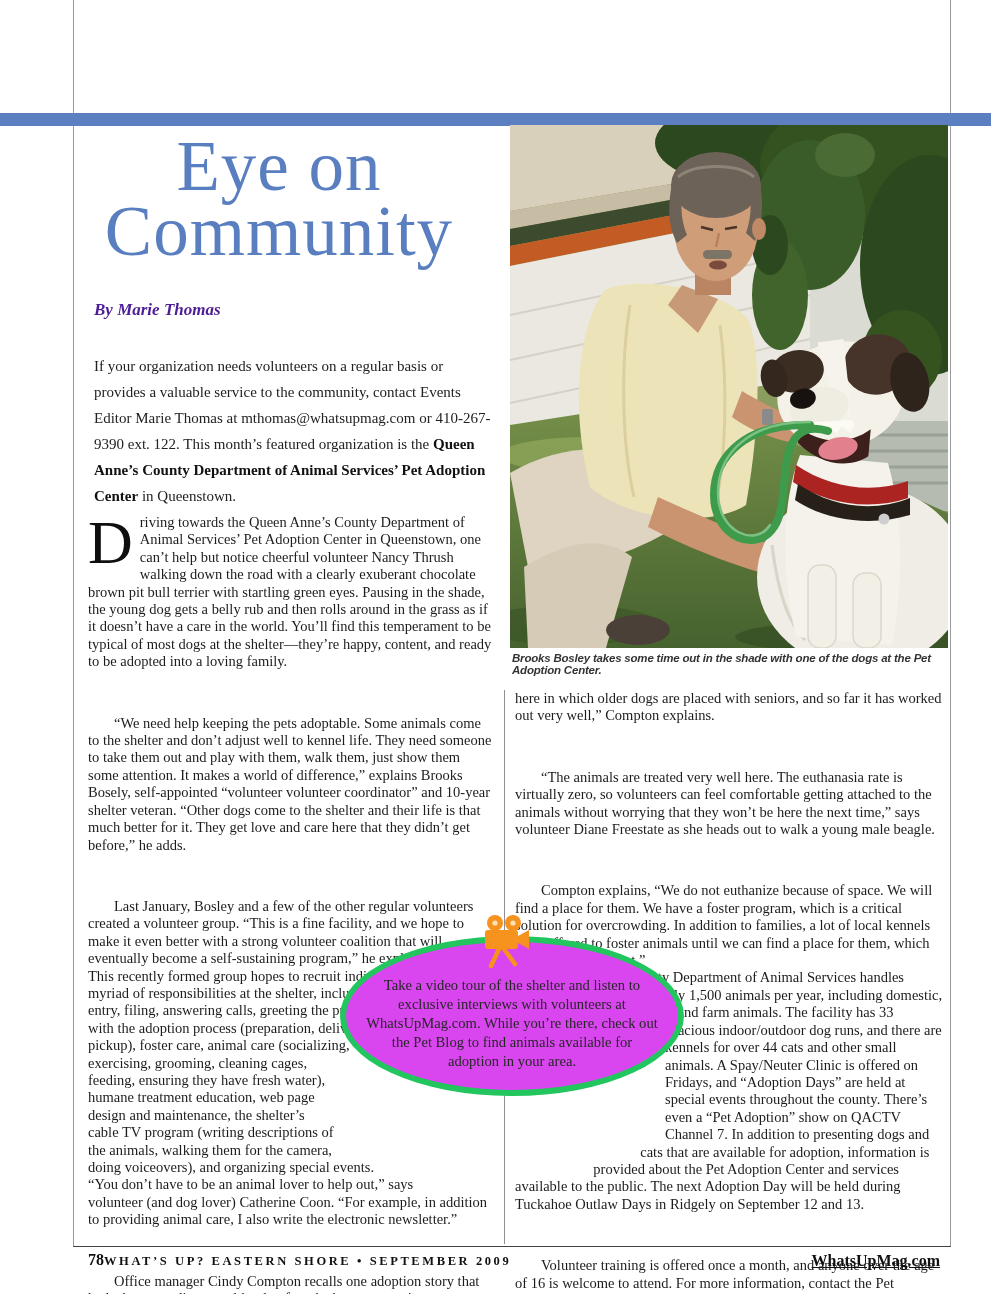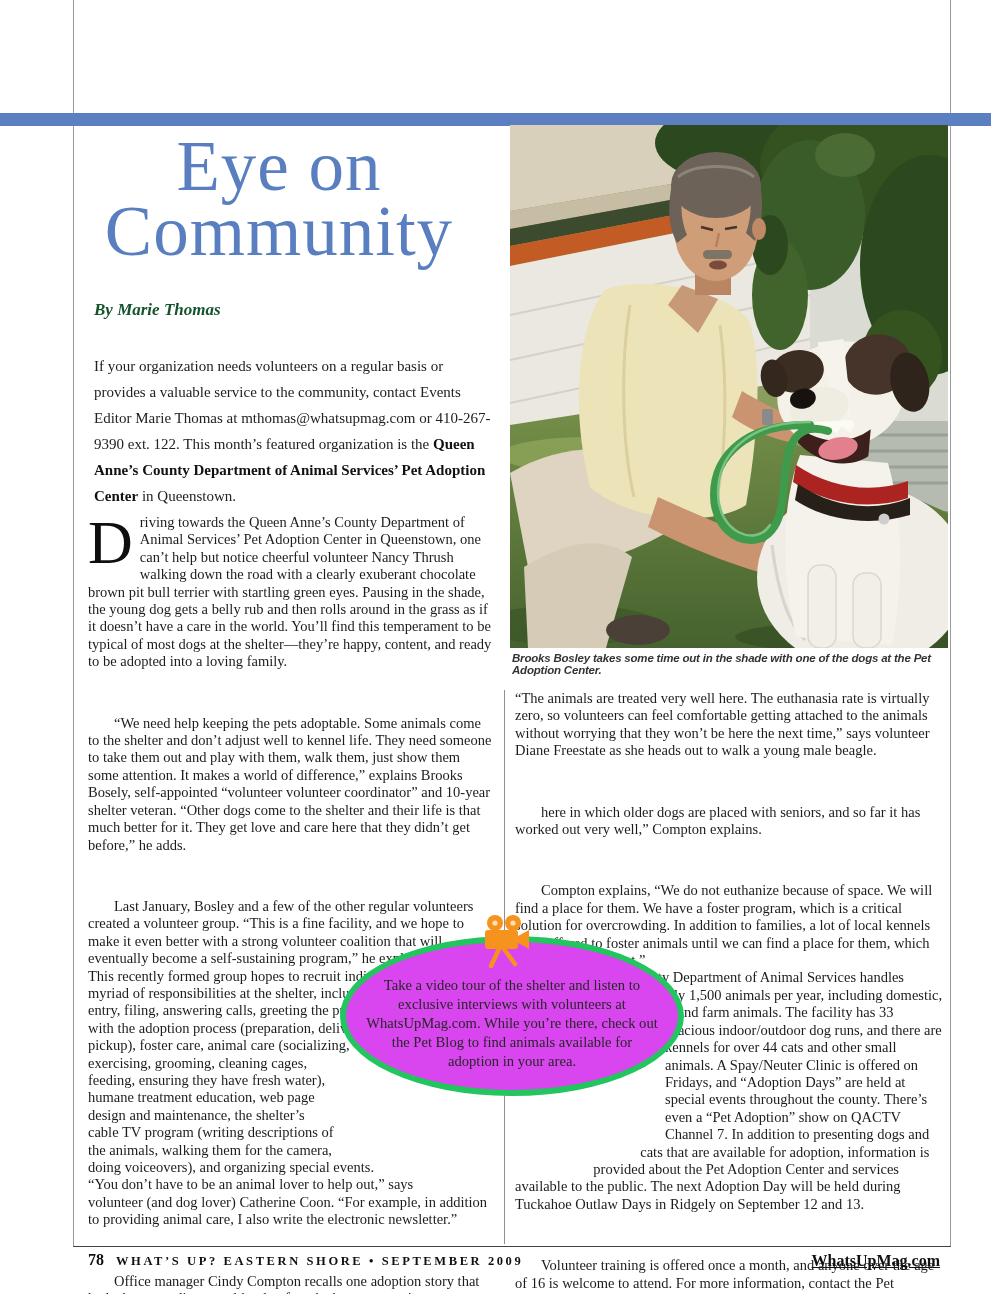--- a/index.html
+++ b/index.html
@@ -9,21 +9,21 @@
   }
   .rule-v { position:absolute; top:0; width:1px; height:1246px; background:#9a9a9a; }
   .rule-left { left:73px; }
   .rule-right { left:950px; }
 
   .kicker { position:absolute; left:100px; top:34px; font-size:48px; color:#0d0d0d; letter-spacing:0.5px; }
   .blue-bar { position:absolute; left:0; top:113px; width:991px; height:13px; background:#5b7fc1; }
 
   .title { position:absolute; left:74px; top:134px; width:410px; text-align:center;
            color:#5a7fc0; font-size:71px; line-height:0.92; letter-spacing:1px; }
-  .byline { position:absolute; left:94px; top:300px; font-size:17px; font-weight:bold; font-style:italic; color:#14532d; }
+  .byline { position:absolute; left:94px; top:300px; font-size:17px; font-weight:bold; font-style:italic; color:#4c1d95; }
 
   .intro { position:absolute; left:94px; top:338px; width:400px; font-size:15px; line-height:26px; color:#222; }
   .intro b { color:#111; }
 
   .photo-wrap { position:absolute; left:510px; top:125px; width:438px; height:523px; overflow:hidden; }
   .caption { position:absolute; left:512px; top:652px; width:436px;
              font-family:"Liberation Sans", sans-serif; font-style:italic; font-weight:bold;
              font-size:11.5px; letter-spacing:-0.2px; color:#333; }
 
   .bodycol { position:absolute; font-size:14.5px; line-height:17.4px; color:#1c1c1c; text-align:left; }
@@ -41,21 +41,21 @@
   .col-divider { position:absolute; left:504px; top:690px; width:1px; height:554px; background:#8f8f8f; }
 
   .callout { position:absolute; left:340px; top:936px; width:332px; height:148px;
              background:#d946ef; border:6px solid #22c55e; border-radius:50%;
              display:flex; align-items:center; justify-content:center; }
   .callout-text { width:292px; margin-top:14px; text-align:center; font-size:14.6px; line-height:19px; color:#262626; }
   .camera { position:absolute; left:482px; top:914px; width:48px; height:54px; }
 
   .footer-rule { position:absolute; left:73px; top:1246px; width:878px; height:1px; background:#444; }
   .footer-left { position:absolute; left:88px; top:1251px; color:#111; white-space:nowrap; }
-  .page-num { font-size:16px; font-weight:bold; margin-right:12px; }
+  .page-num { font-size:16px; font-weight:bold; margin-right:0; }
   .footer-mag { font-size:12.5px; font-weight:bold; letter-spacing:2.6px; }
   .footer-right { position:absolute; right:60px; top:1252px; font-size:16px; font-weight:bold; color:#111;text-decoration:underline; }
 </style>
 </head>
 <body>
 
 <div class="page">
 
   <div class="rule-v rule-left"></div>
   <div class="rule-v rule-right"></div>
@@ -182,22 +182,22 @@
   <div class="bodycol col1">
     <p><span class="dropcap">D</span><span>riving towards the Queen Anne’s County Department of Animal Services’ Pet Adoption Center in Queenstown, one can’t help but notice cheerful volunteer Nancy Thrush walking down the road with a clearly exuberant chocolate brown pit bull terrier with startling green eyes. Pausing in the shade, the young dog gets a belly rub and then rolls around in the grass as if it doesn’t have a care in the world. You’ll find this temperament to be typical of most dogs at the shelter—they’re happy, content, and ready to be adopted into a loving family.</span></p>
     <p>“We need help keeping the pets adoptable. Some animals come to the shelter and don’t adjust well to kennel life. They need someone to take them out and play with them, walk them, just show them some attention. It makes a world of difference,” explains Brooks Bosely, self-appointed “volunteer volunteer coordinator” and 10-year shelter veteran. “Other dogs come to the shelter and their life is that much better for it. They get love and care here that they didn’t get before,” he adds.</p>
     <p>Last January, Bosley and a few of the other regular volunteers created a volunteer group. “This is a fine facility, and we hope to make it even better with a strong volunteer coalition that will eventually become a self-sustaining program,” he explains.</p>
     <div class="wrap-r"></div>
     <p>This recently formed group hopes to recruit individuals to help with a myriad of responsibilities at the shelter, including office work (data entry, filing, answering calls, greeting the public), help with the adoption process (preparation, delivery, pickup), foster care, animal care (socializing, exercising, grooming, cleaning cages, feeding, ensuring they have fresh water), humane treatment education, web page design and maintenance, the shelter’s cable TV program (writing descriptions of the animals, walking them for the camera, doing voiceovers), and organizing special events. “You don’t have to be an animal lover to help out,” says volunteer (and dog lover) Catherine Coon. “For example, in addition to providing animal care, I also write the electronic newsletter.”</p>
     <p>Office manager Cindy Compton recalls one adoption story that had a happy ending: an older dog found a home at a retirement facility in Denton. “We try to contact nursing homes, rehab centers, and other similar facilities and place older dogs there, because often they are the hardest to place. We offer a program</p>
   </div>
 
   <div class="bodycol col2">
+    <p>here in which older dogs are placed with seniors, and so far it has worked out very well,” Compton explains.</p>
     <p>“The animals are treated very well here. The euthanasia rate is virtually zero, so volunteers can feel comfortable getting attached to the animals without worrying that they won’t be here the next time,” says volunteer Diane Freestate as she heads out to walk a young male beagle.</p>
-    <p>here in which older dogs are placed with seniors, and so far it has worked out very well,” Compton explains.</p>
     <p>Compton explains, “We do not euthanize because of space. We will find a place for them. We have a foster program, which is a critical solution for overcrowding. In addition to families, a lot of local kennels have offered to foster animals until we can find a place for them, which has really helped out.”</p>
     <div class="wrap-l"></div>
     <p>The Queen Anne’s County Department of Animal Services handles approximately 1,500 animals per year, including domestic, wild, and farm animals. The facility has 33 spacious indoor/outdoor dog runs, and there are kennels for over 44 cats and other small animals. A Spay/Neuter Clinic is offered on Fridays, and “Adoption Days” are held at special events throughout the county. There’s even a “Pet Adoption” show on QACTV Channel 7. In addition to presenting dogs and cats that are available for adoption, information is provided about the Pet Adoption Center and services available to the public. The next Adoption Day will be held during Tuckahoe Outlaw Days in Ridgely on September 12 and 13.</p>
     <p>Volunteer training is offered once a month, and anyone over the age of 16 is welcome to attend. For more information, contact the Pet Adoption Center at 410-758-2393 or 410-758-3493. You can also visit their website at qac.org (click on “Departments” and then “Animal Services”).</p>
   </div>
 
   <div class="callout">
     <div class="callout-text">Take a video tour of the shelter and listen to exclusive interviews with volunteers at WhatsUpMag.com. While you’re there, check out the Pet Blog to find animals available for adoption in your area.</div>
   </div>
   <svg class="camera" viewBox="0 0 48 54">

